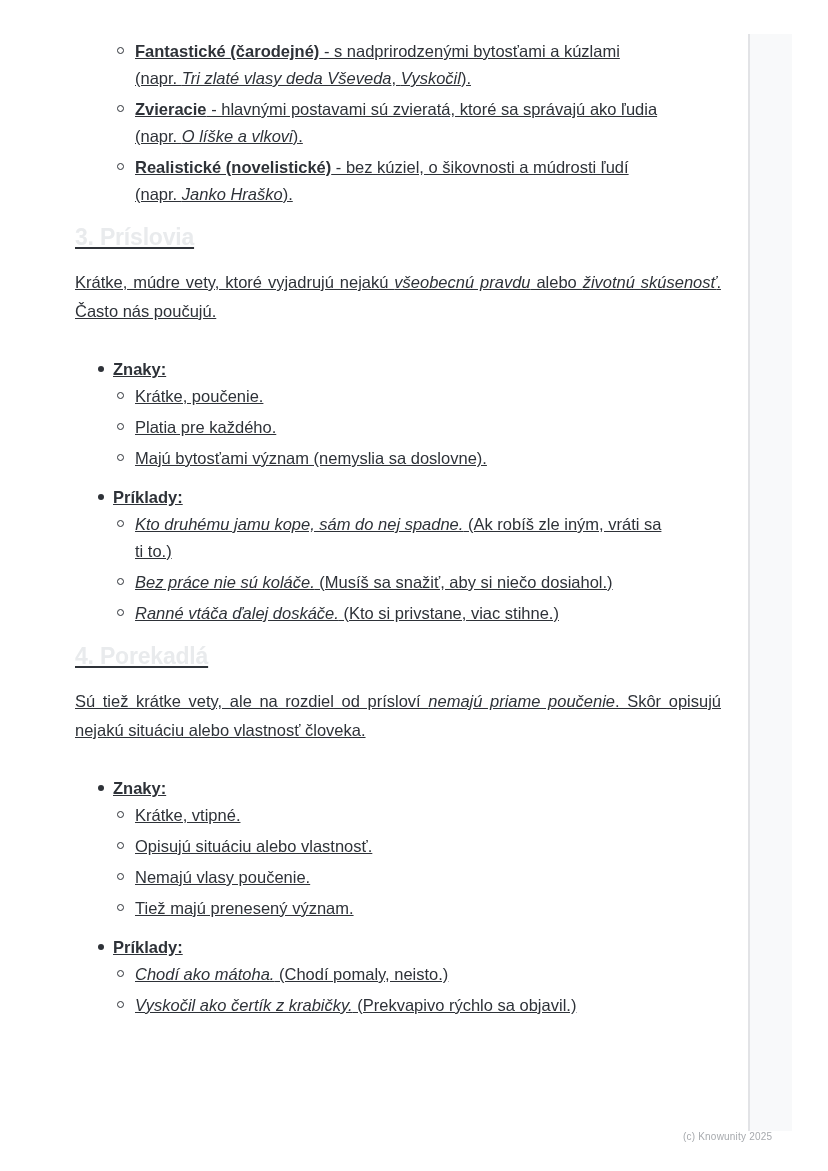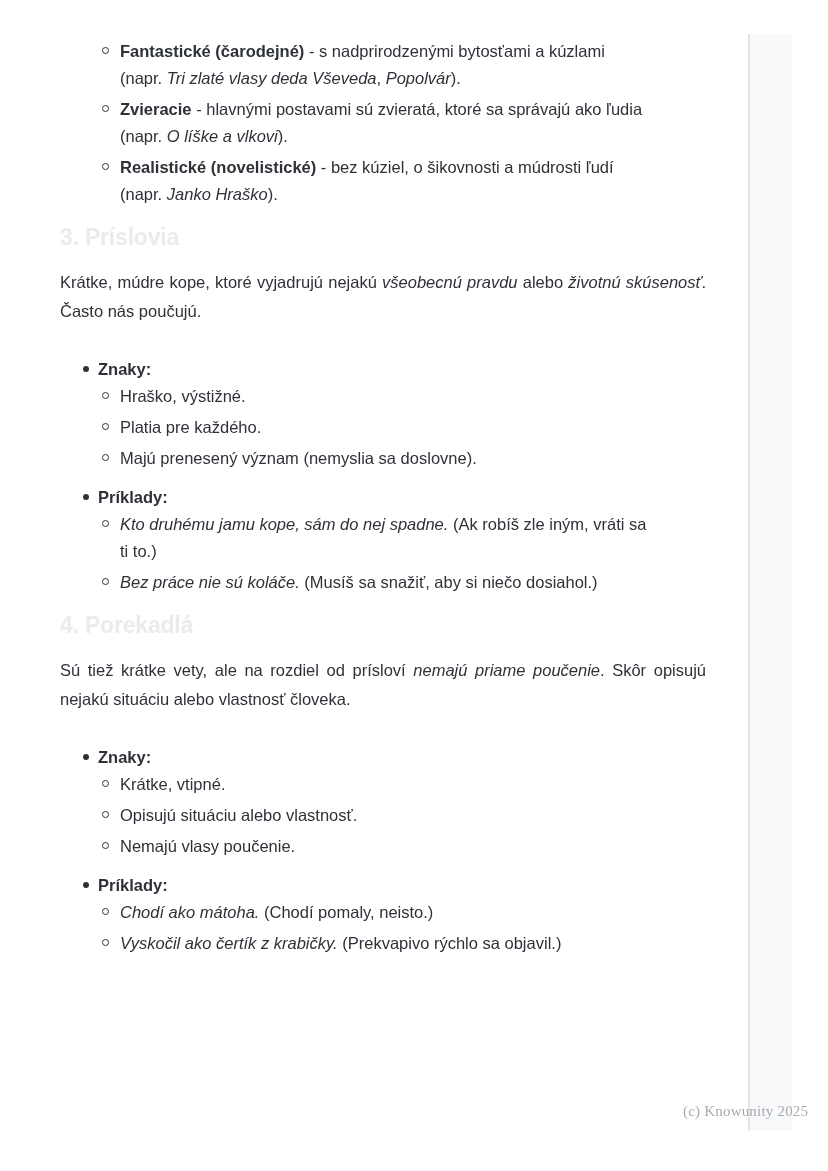--- a/index.html
+++ b/index.html
@@ -5,22 +5,22 @@
   html,body{margin:0;padding:0;}
   body{
     width:828px;height:1171px;
     background:#ffffff;
     overflow:hidden;position:relative;
     font-family:"Liberation Sans",sans-serif;
     color:var(--text,#2e3238);
     -webkit-font-smoothing:antialiased;
   }
   .content{
-    position:absolute;left:60px;top:38px;width:646px;
-    font-size:16.5px;line-height:27px;
+    position:absolute;left:75px;top:38px;width:646px;
+    font-size:16.5px;line-height:27px;text-decoration:underline;
   }
   ul{list-style:none;margin:0;padding:0;}
   
   .li-l2{position:relative;padding-left:60px;margin-bottom:4px;}
   .li-l2::before{
     content:"";position:absolute;left:42px;top:9px;
     width:7px;height:7px;box-sizing:border-box;
     border:1.6px solid var(--text,#2e3238);border-radius:50%;
     background:transparent;
   }
@@ -46,72 +46,73 @@
   .l1-list{margin-top:30px;}
   .seg-b{font-weight:700;}
   .seg-i{font-style:italic;}
   .edge{
     position:absolute;left:748px;top:34px;
     width:42px;height:1097px;
     background:var(--edge-bg,#f8f9fa);
     border-left:2px solid var(--edge-border,#e2e3e6);
   }
   .watermark{
-    position:absolute;left:683px;top:1104px;
-    font-size:15px;line-height:14px;
+    position:absolute;left:683px;top:1130px;
+    font-size:10px;line-height:14px;
     letter-spacing:0.2px;
     color:var(--watermark,#a7aaae);
     z-index:2;
-    font-family:Liberation Serif, serif;
   }
 </style>
 </head>
 <body>
 
 <div class="content">
 
   <ul class="top-list">
-    <li class="li-l2"><span class="seg-b">Fantastické (čarodejné)</span><span> - s nadprirodzenými bytosťami a kúzlami</span><br><span>(napr. </span><span class="seg-i">Tri zlaté vlasy deda Vševeda</span><span>, </span><span class="seg-i">Popolvár</span><span>).</span></li>
+    <li class="li-l2"><span class="seg-b">Fantastické (čarodejné)</span><span> - s nadprirodzenými bytosťami a kúzlami</span><br><span>(napr. </span><span class="seg-i">Tri zlaté vlasy deda Vševeda</span><span>, </span><span class="seg-i">Vyskočil</span><span>).</span></li>
     <li class="li-l2"><span class="seg-b">Zvieracie</span><span> - hlavnými postavami sú zvieratá, ktoré sa správajú ako ľudia</span><br><span>(napr. </span><span class="seg-i">O líške a vlkovi</span><span>).</span></li>
     <li class="li-l2"><span class="seg-b">Realistické (novelistické)</span><span> - bez kúziel, o šikovnosti a múdrosti ľudí</span><br><span>(napr. </span><span class="seg-i">Janko Hraško</span><span>).</span></li>
   </ul>
 
   <h2 class="sec-heading">3. Príslovia</h2>
 
-  <p class="para"><span>Krátke, múdre kope, ktoré vyjadrujú nejakú </span><span class="seg-i">všeobecnú pravdu</span><span> alebo </span><span class="seg-i">životnú skúsenosť</span><span>. Často nás poučujú.</span></p>
+  <p class="para"><span>Krátke, múdre vety, ktoré vyjadrujú nejakú </span><span class="seg-i">všeobecnú pravdu</span><span> alebo </span><span class="seg-i">životnú skúsenosť</span><span>. Často nás poučujú.</span></p>
 
   <ul class="l1-list">
     <li class="li-l1">
       <span class="grp-label">Znaky:</span>
       <ul>
-        <li class="li-l2"><span>Hraško, výstižné.</span></li>
+        <li class="li-l2"><span>Krátke, poučenie.</span></li>
         <li class="li-l2"><span>Platia pre každého.</span></li>
-        <li class="li-l2"><span>Majú prenesený význam (nemyslia sa doslovne).</span></li>
+        <li class="li-l2"><span>Majú bytosťami význam (nemyslia sa doslovne).</span></li>
       </ul>
     </li>
     <li class="li-l1">
       <span class="grp-label">Príklady:</span>
       <ul>
         <li class="li-l2"><span class="seg-i">Kto druhému jamu kope, sám do nej spadne.</span><span> (Ak robíš zle iným, vráti sa</span><br><span>ti to.)</span></li>
         <li class="li-l2"><span class="seg-i">Bez práce nie sú koláče.</span><span> (Musíš sa snažiť, aby si niečo dosiahol.)</span></li>
+        <li class="li-l2"><span class="seg-i">Ranné vtáča ďalej doskáče.</span><span> (Kto si privstane, viac stihne.)</span></li>
       </ul>
     </li>
   </ul>
 
   <h2 class="sec-heading">4. Porekadlá</h2>
 
   <p class="para"><span>Sú tiež krátke vety, ale na rozdiel od prísloví </span><span class="seg-i">nemajú priame poučenie</span><span>. Skôr opisujú nejakú situáciu alebo vlastnosť človeka.</span></p>
 
   <ul class="l1-list">
     <li class="li-l1">
       <span class="grp-label">Znaky:</span>
       <ul>
         <li class="li-l2"><span>Krátke, vtipné.</span></li>
         <li class="li-l2"><span>Opisujú situáciu alebo vlastnosť.</span></li>
         <li class="li-l2"><span>Nemajú vlasy poučenie.</span></li>
+        <li class="li-l2"><span>Tiež majú prenesený význam.</span></li>
       </ul>
     </li>
     <li class="li-l1">
       <span class="grp-label">Príklady:</span>
       <ul>
         <li class="li-l2"><span class="seg-i">Chodí ako mátoha.</span><span> (Chodí pomaly, neisto.)</span></li>
         <li class="li-l2"><span class="seg-i">Vyskočil ako čertík z krabičky.</span><span> (Prekvapivo rýchlo sa objavil.)</span></li>
       </ul>
     </li>
   </ul>

